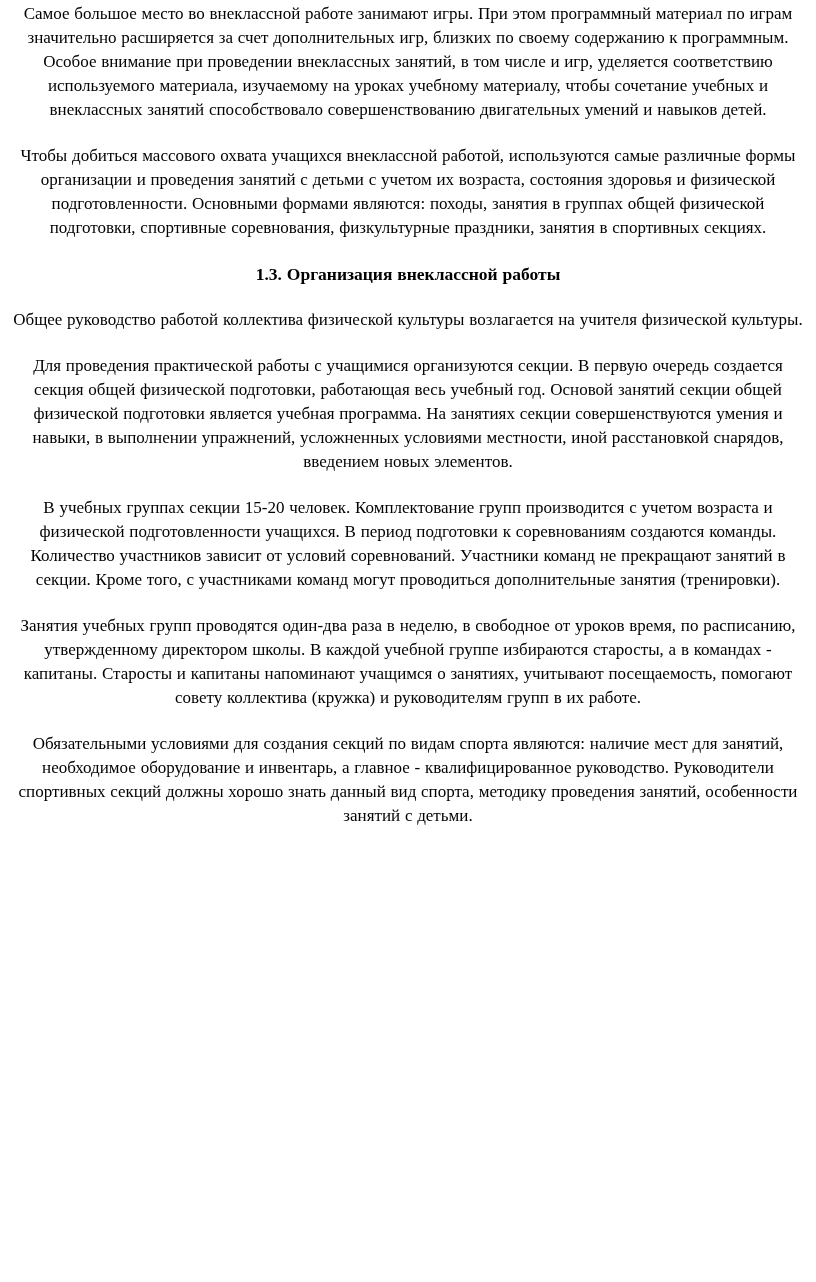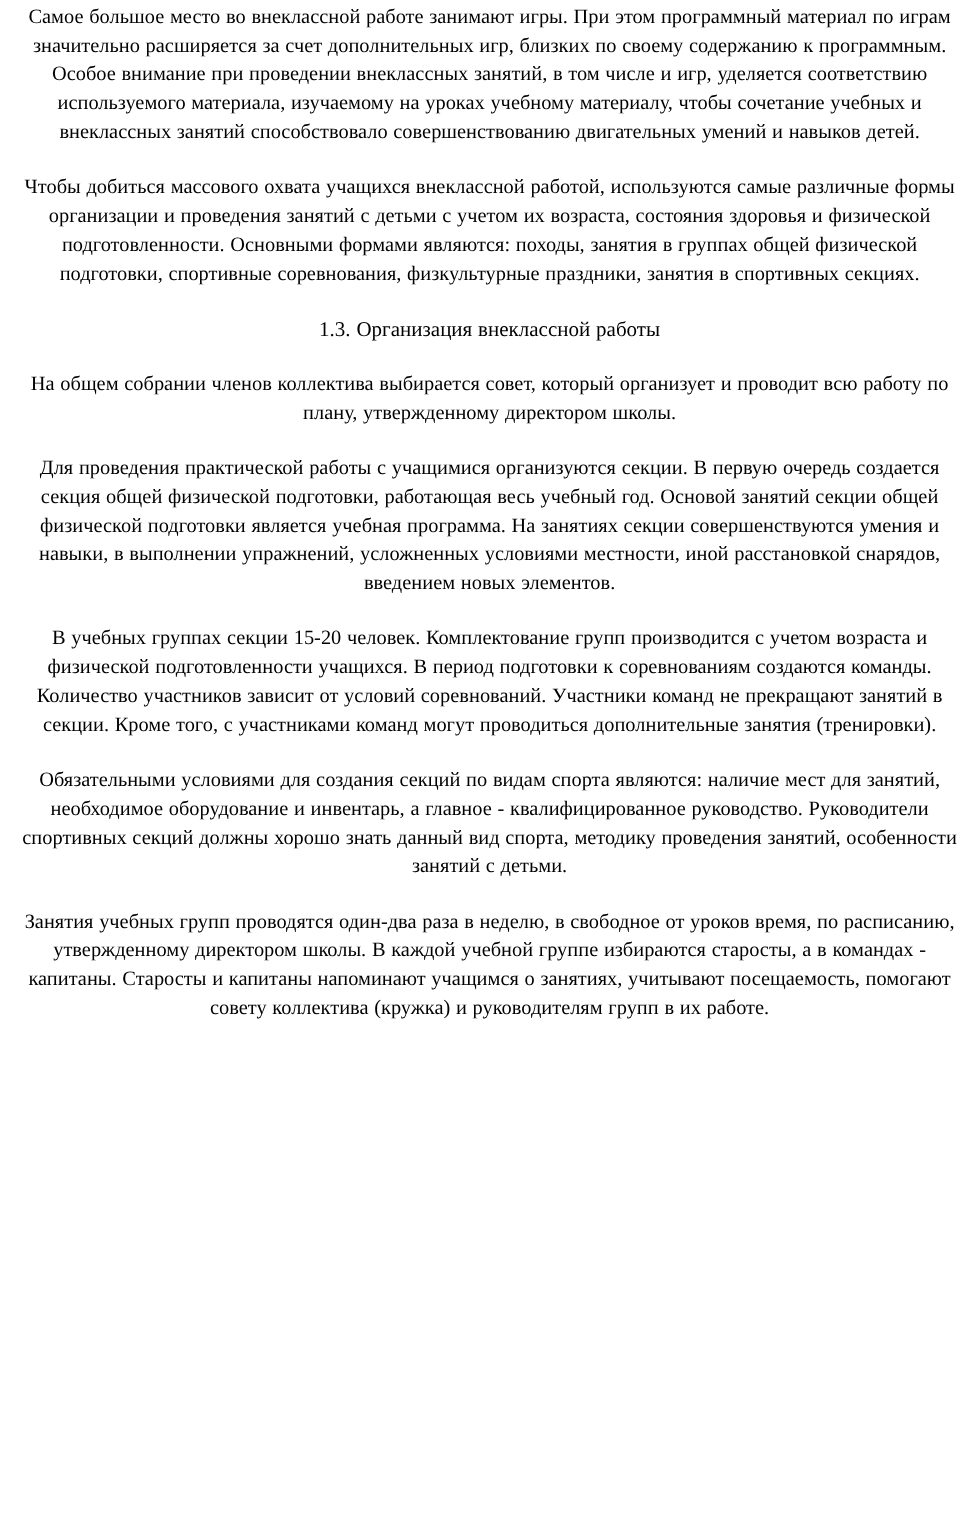--- a/index.html
+++ b/index.html
@@ -24,44 +24,44 @@
     margin: 0 0 22px 0;
     font-size: 17px;
     line-height: 24px;
     text-align: center;
     word-spacing: 0.5px;
   }
   .doc p:last-child {
     margin-bottom: 0;
   }
   .doc .section-heading {
-    font-weight: normal;
+    font-weight: bold;
     font-size: 17.5px;
     line-height: 24px;
     text-align: center;
     margin: 0 0 22px 0;
   }
 </style>
 </head>
 <body>
 
 <div class="page">
   <div class="doc">
     <p>Самое большое место во внеклассной работе занимают игры. При этом программный материал по играм значительно расширяется за счет дополнительных игр, близких по своему содержанию к программным. Особое внимание при проведении внеклассных занятий, в том числе и игр, уделяется соответствию используемого материала, изучаемому на уроках учебному материалу, чтобы сочетание учебных и внеклассных занятий способствовало совершенствованию двигательных умений и навыков детей.</p>
 
     <p>Чтобы добиться массового охвата учащихся внеклассной работой, используются самые различные формы организации и проведения занятий с детьми с учетом их возраста, состояния здоровья и физической подготовленности. Основными формами являются: походы, занятия в группах общей физической подготовки, спортивные соревнования, физкультурные праздники, занятия в спортивных секциях.</p>
 
     <p class="section-heading">1.3. Организация внеклассной работы</p>
 
+    <p>Общее руководство работой коллектива физической культуры возлагается на учителя физической культуры.</p>
 
-    <p>На общем собрании членов коллектива выбирается совет, который организует и проводит всю работу по плану, утвержденному директором школы.</p>
 
 
     <p>Для проведения практической работы с учащимися организуются секции. В первую очередь создается секция общей физической подготовки, работающая весь учебный год. Основой занятий секции общей физической подготовки является учебная программа. На занятиях секции совершенствуются умения и навыки, в выполнении упражнений, усложненных условиями местности, иной расстановкой снарядов, введением новых элементов.</p>
 
 
     <p>В учебных группах секции 15-20 человек. Комплектование групп производится с учетом возраста и физической подготовленности учащихся. В период подготовки к соревнованиям создаются команды. Количество участников зависит от условий соревнований. Участники команд не прекращают занятий в секции. Кроме того, с участниками команд могут проводиться дополнительные занятия (тренировки).</p>
 
+    <p>Занятия учебных групп проводятся один-два раза в неделю, в свободное от уроков время, по расписанию, утвержденному директором школы. В каждой учебной группе избираются старосты, а в командах - капитаны. Старосты и капитаны напоминают учащимся о занятиях, учитывают посещаемость, помогают совету коллектива (кружка) и руководителям групп в их работе.</p>
+
     <p>Обязательными условиями для создания секций по видам спорта являются: наличие мест для занятий, необходимое оборудование и инвентарь, а главное - квалифицированное руководство. Руководители спортивных секций должны хорошо знать данный вид спорта, методику проведения занятий, особенности занятий с детьми.</p>
-
-    <p>Занятия учебных групп проводятся один-два раза в неделю, в свободное от уроков время, по расписанию, утвержденному директором школы. В каждой учебной группе избираются старосты, а в командах - капитаны. Старосты и капитаны напоминают учащимся о занятиях, учитывают посещаемость, помогают совету коллектива (кружка) и руководителям групп в их работе.</p>
   </div>
 </div>
 
 </body></html>

